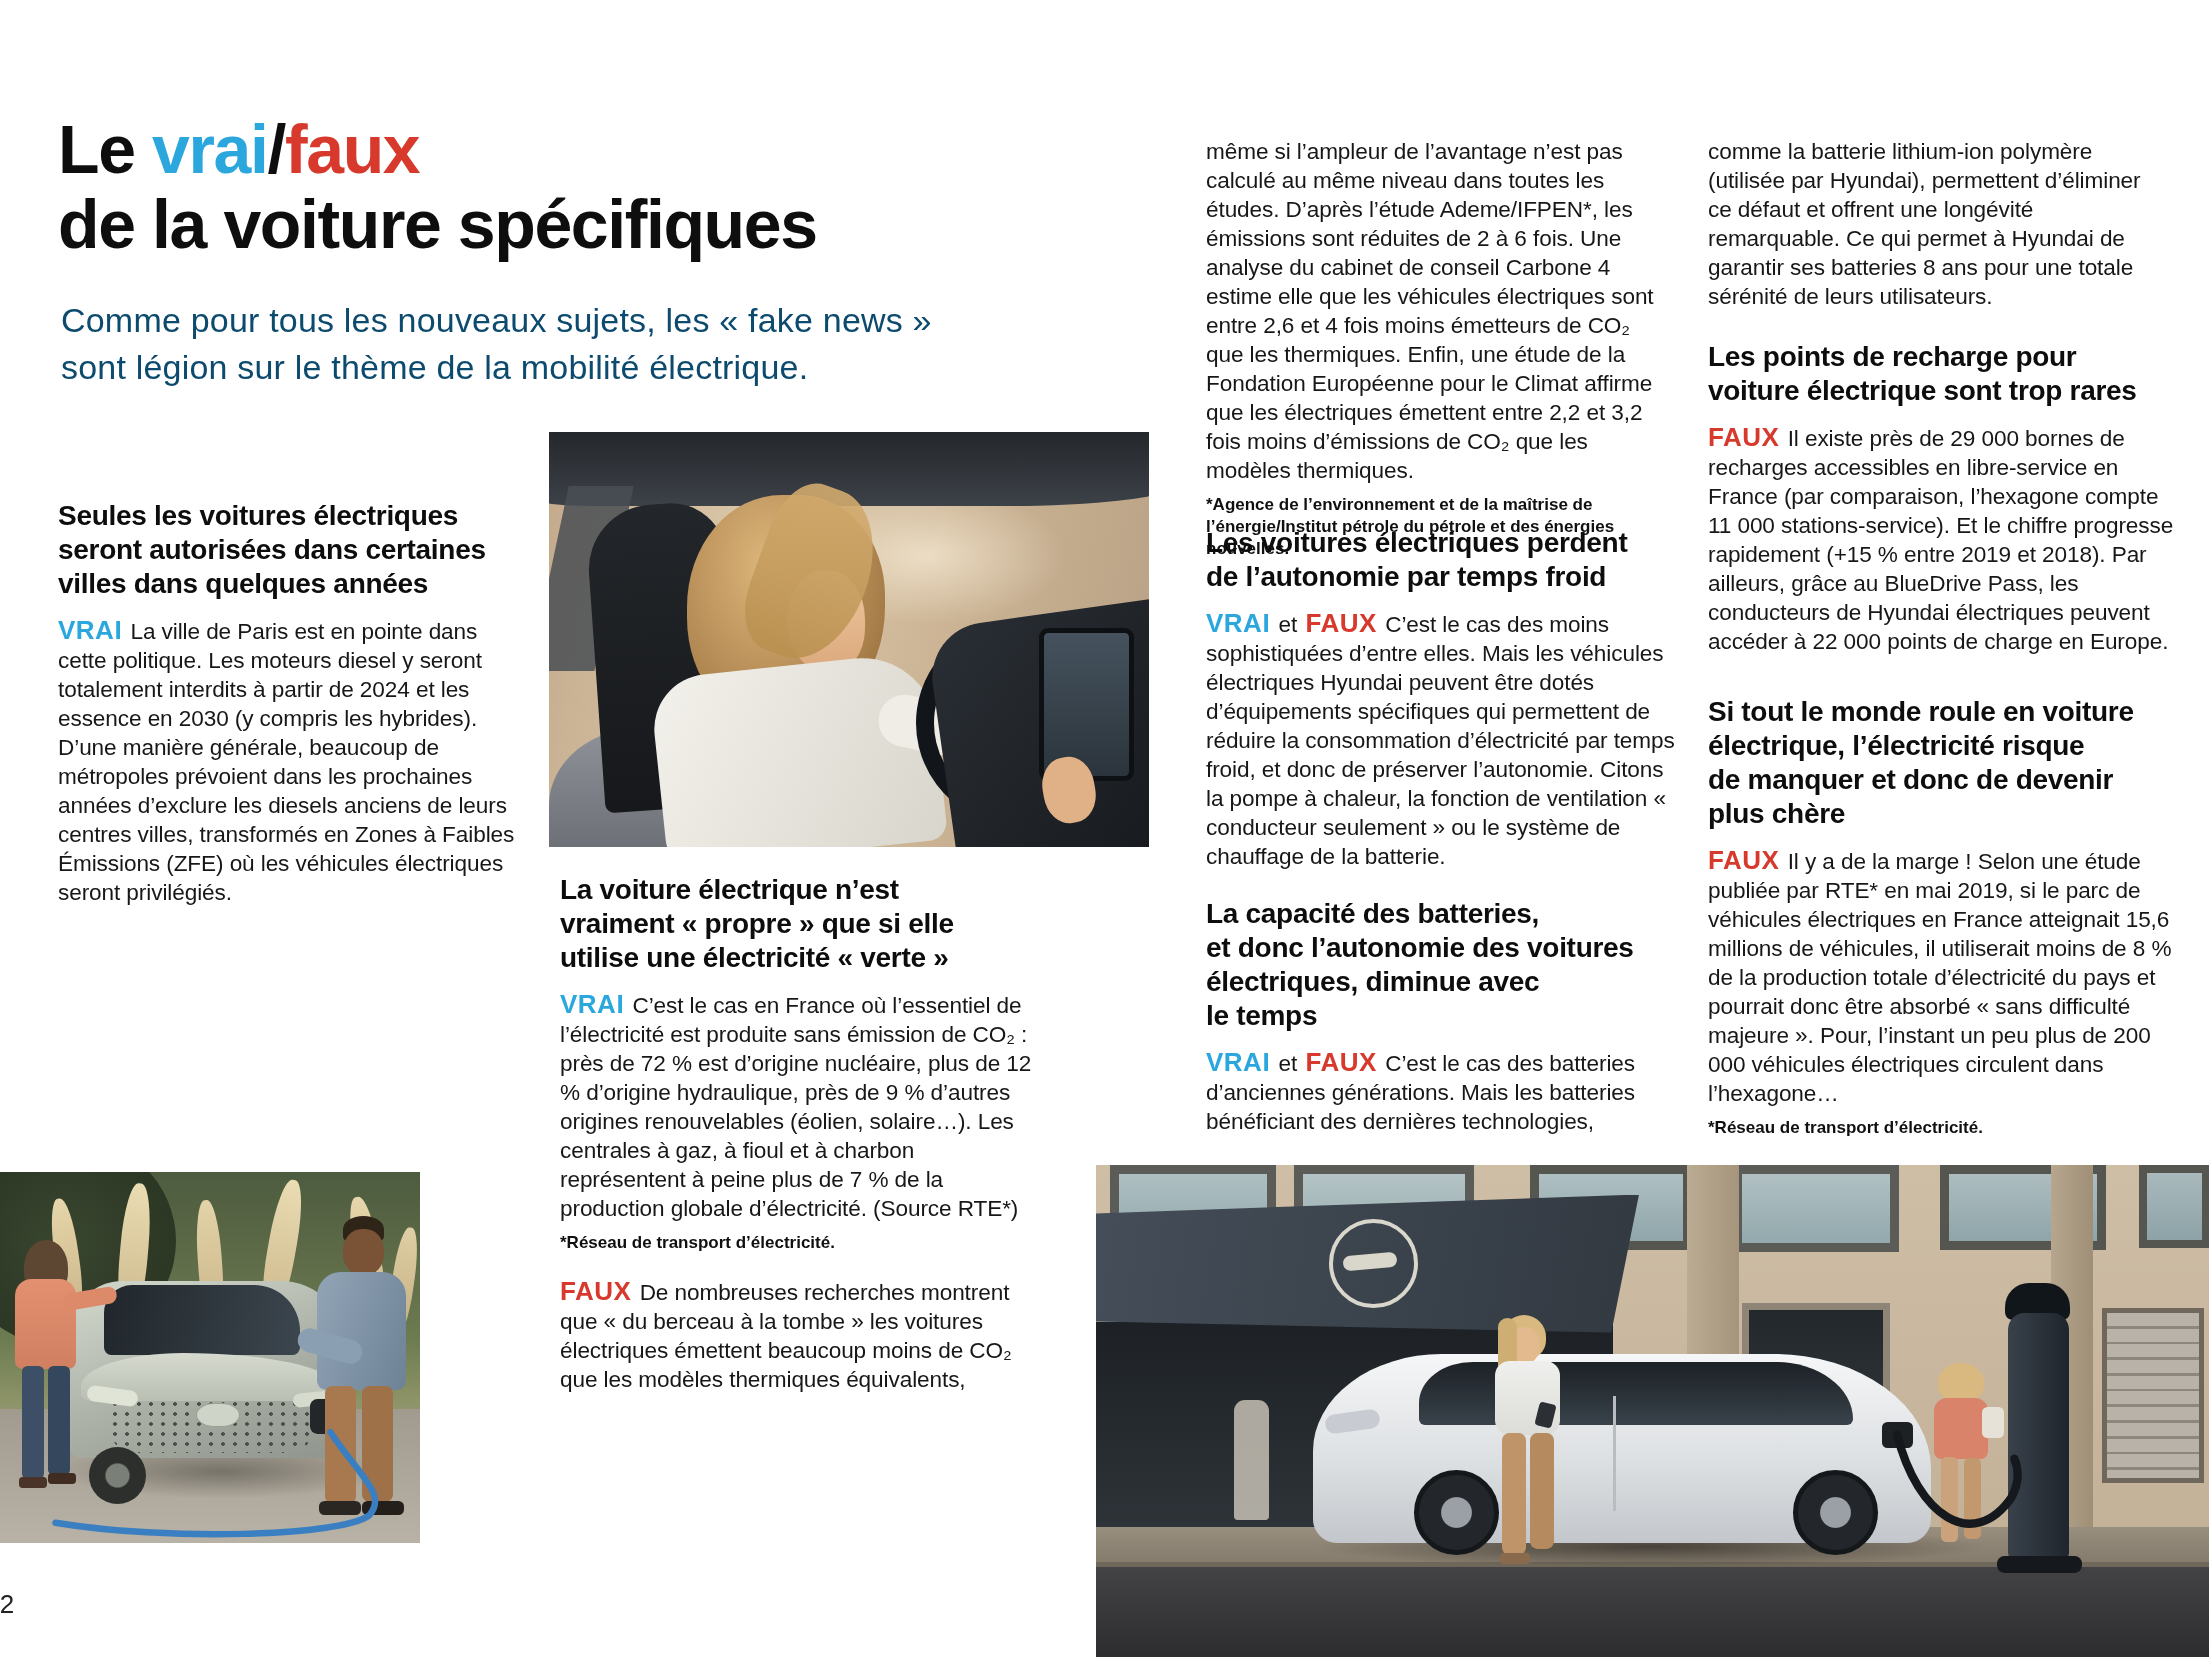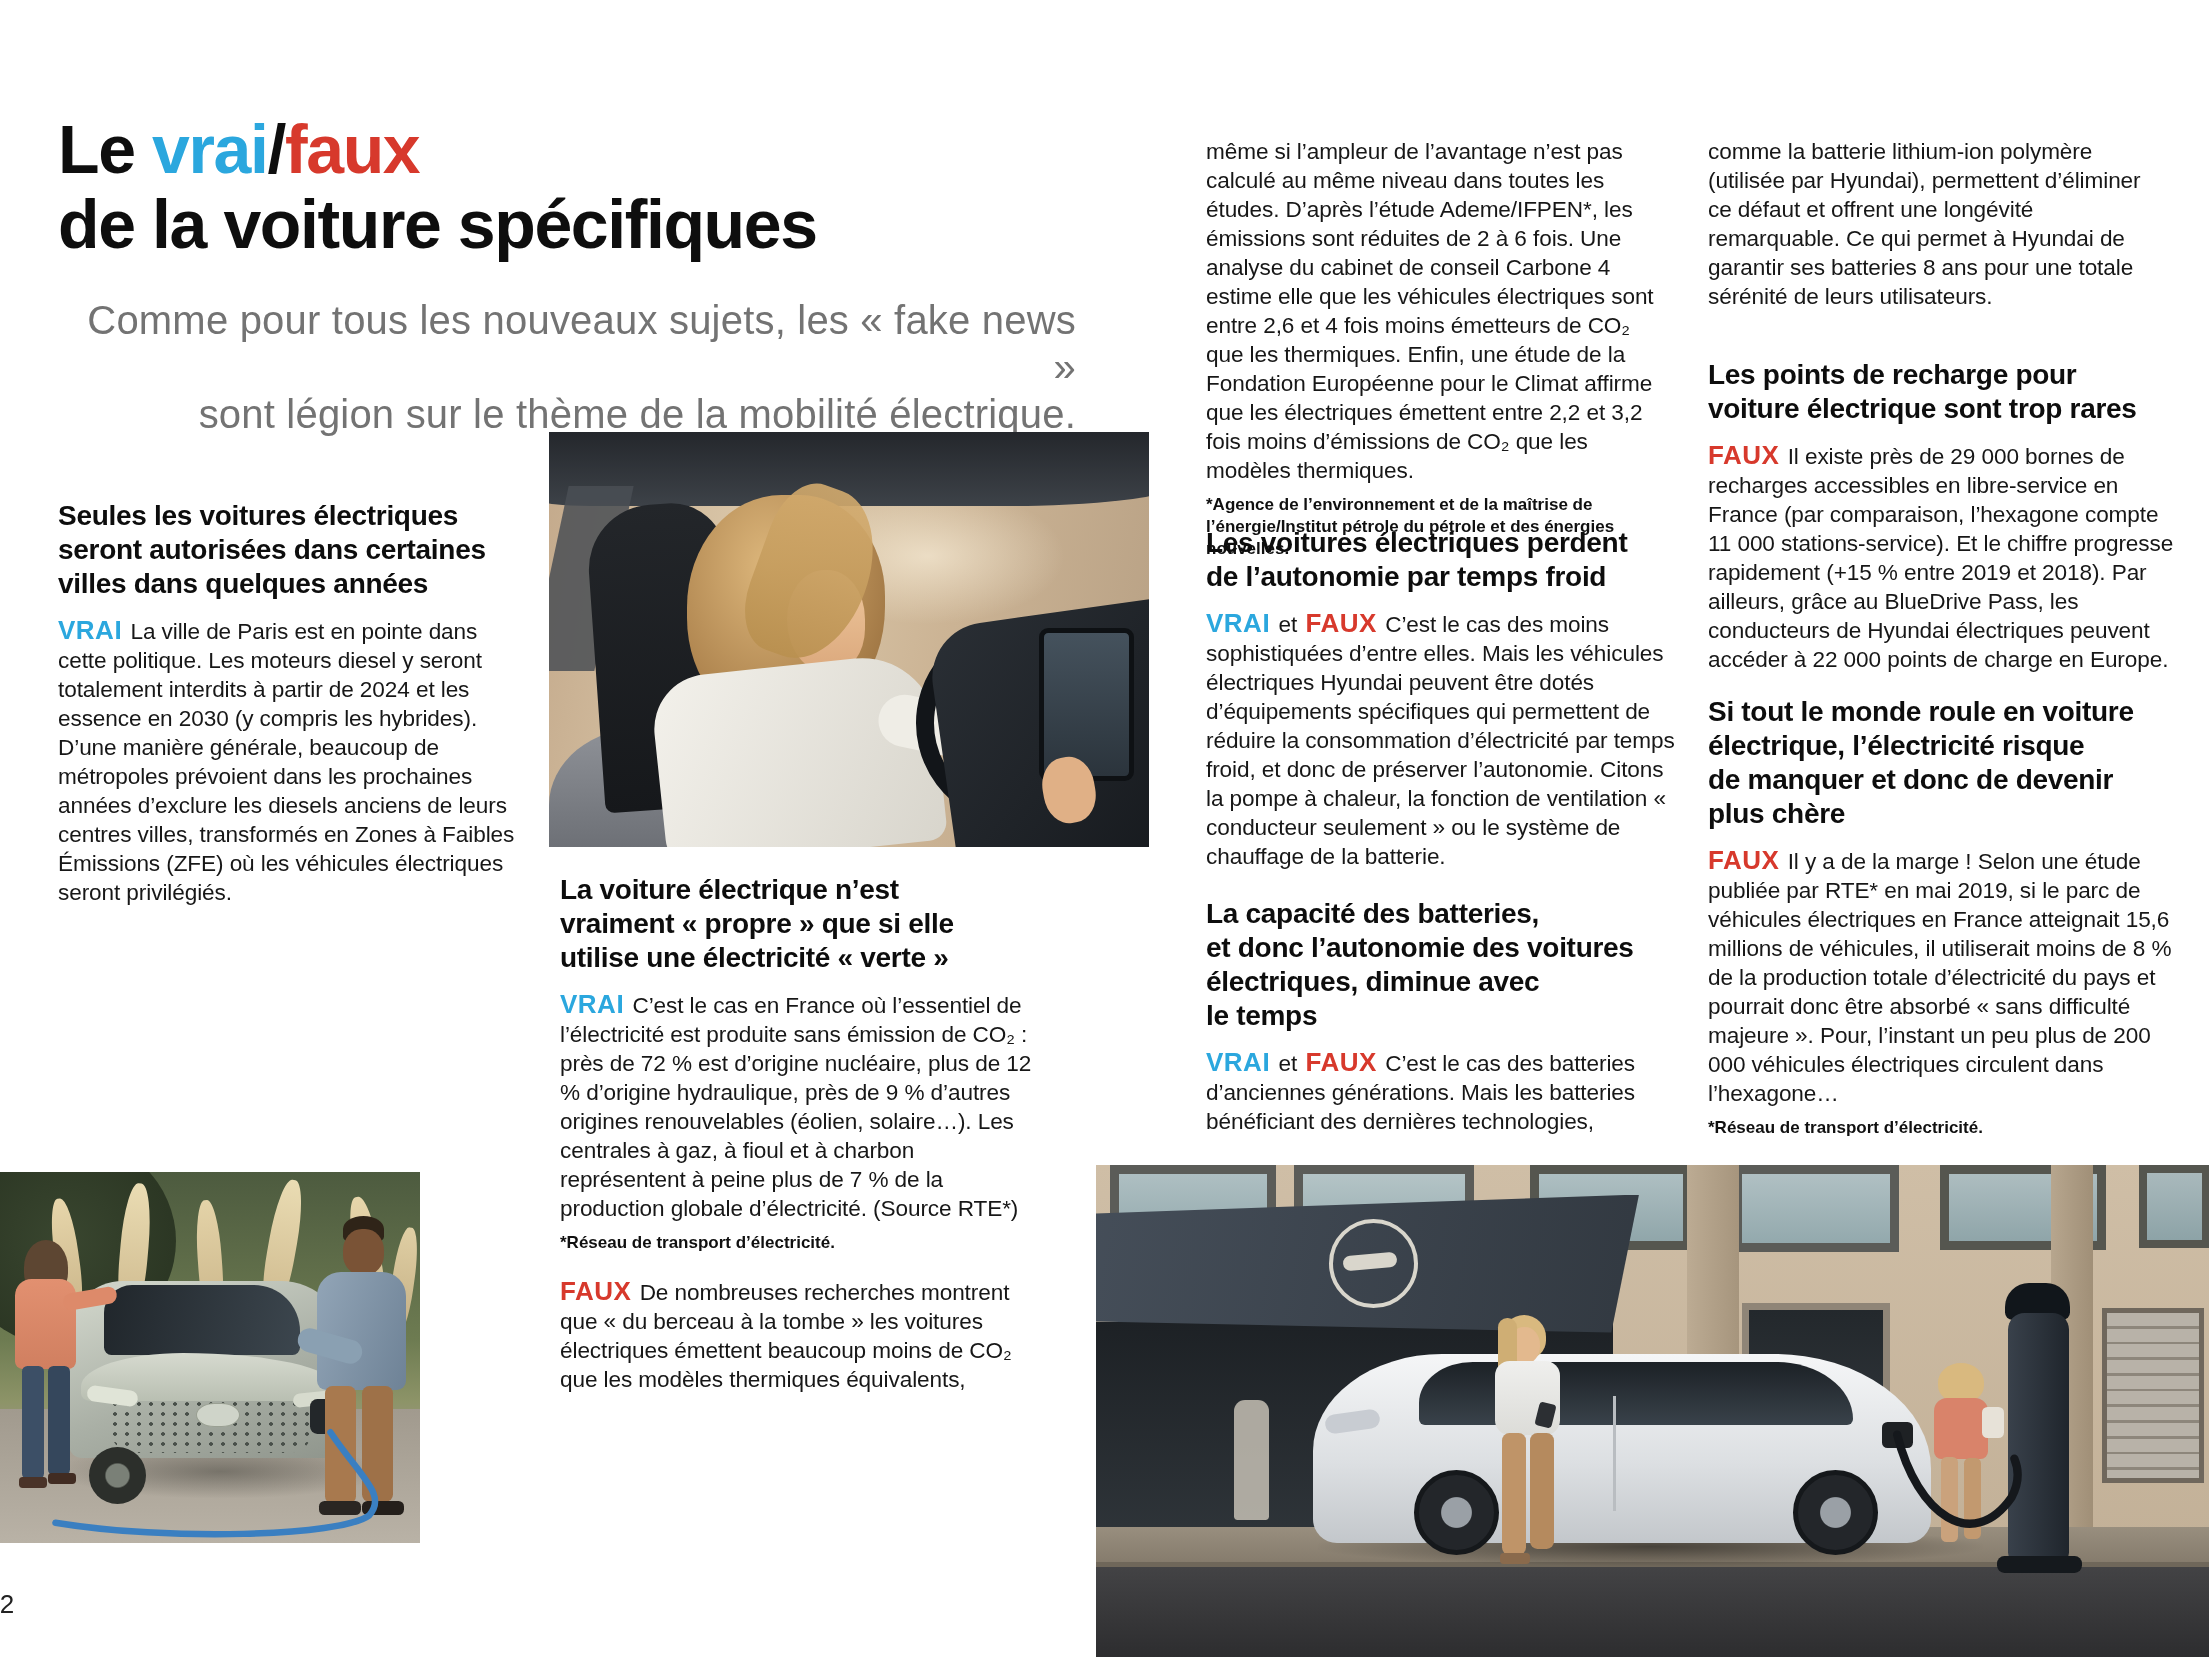--- a/index.html
+++ b/index.html
@@ -4,21 +4,21 @@
 <style>
   html,body{margin:0;padding:0;background:#fff;}
   body{
     width:2209px;height:1658px;position:relative;overflow:hidden;
     font-family:"Liberation Sans","DejaVu Sans",sans-serif;color:#151515;
   }
   .abs{position:absolute;}
   
   .title{font-size:68px;line-height:76px;font-weight:700;letter-spacing:-1.4px;color:#0e0e0e;white-space:nowrap;}
   .title .vb{color:var(--blue);} .title .vr{color:var(--red);}
-  .subtitle{font-size:40px;line-height:47px;font-weight:400;color:#737373;white-space:pre-line;letter-spacing:0.2px;text-align:right;}
+  .subtitle{font-size:34px;line-height:47px;font-weight:400;color:#0c4a6e;white-space:pre-line;letter-spacing:0.2px;}
   h2{font-size:28px;line-height:34px;font-weight:700;margin:0 0 14.8px 0;color:#0d0d0d;letter-spacing:-0.3px;white-space:pre-line;}
   .bodyp{font-size:22.6px;line-height:29px;margin:0;color:#171717;letter-spacing:-0.1px;}
   .verdict{font-weight:700;font-size:26px;letter-spacing:0.5px;margin-right:8.3px;}
   .vb{color:var(--blue);} .vr{color:var(--red);}
   .vet{font-size:22.6px;font-weight:400;letter-spacing:0;color:#171717;margin-right:8.3px;}
   .fn{font-size:17px;line-height:22px;font-weight:700;color:#101010;margin:9.2px 0 0 0;}
   .pagenum{font-size:26px;font-weight:400;color:#222;}
   
   .photo{position:absolute;overflow:hidden;}
   .photo div{position:absolute;}
@@ -74,21 +74,21 @@
 et donc l’autonomie des voitures
 électriques, diminue avec
 le temps</h2>
   <p class="bodyp"><span class="verdict vb">VRAI</span><span class="vet">et</span><span class="verdict vr">FAUX</span><span>C’est le cas des batteries d’anciennes générations. Mais les batteries bénéficiant des dernières technologies,</span></p>
 </section>
 
 <section class="abs" style="left:1708px;top:137px;width:457px;">
   <p class="bodyp"><span>comme la batterie lithium-ion polymère (utilisée par Hyundai), permettent d’éliminer ce défaut et offrent une longévité remarquable. Ce qui permet à Hyundai de garantir ses batteries 8 ans pour une totale sérénité de leurs utilisateurs.</span></p>
 </section>
 
-<section class="abs" style="left:1708px;top:340px;width:466px;margin-top:18px;">
+<section class="abs" style="left:1708px;top:340px;width:466px;">
   <h2>Les points de recharge pour
 voiture électrique sont trop rares</h2>
   <p class="bodyp"><span class="verdict vr">FAUX</span><span>Il existe près de 29 000 bornes de recharges accessibles en libre-service en France (par comparaison, l’hexagone compte 11 000 stations-service). Et le chiffre progresse rapidement (+15 % entre 2019 et 2018). Par ailleurs, grâce au BlueDrive Pass, les conducteurs de Hyundai électriques peuvent accéder à 22 000 points de charge en Europe.</span></p>
 </section>
 
 <section class="abs" style="left:1708px;top:695px;width:466px;">
   <h2>Si tout le monde roule en voiture
 électrique, l’électricité risque
 de manquer et donc de devenir
 plus chère</h2>

